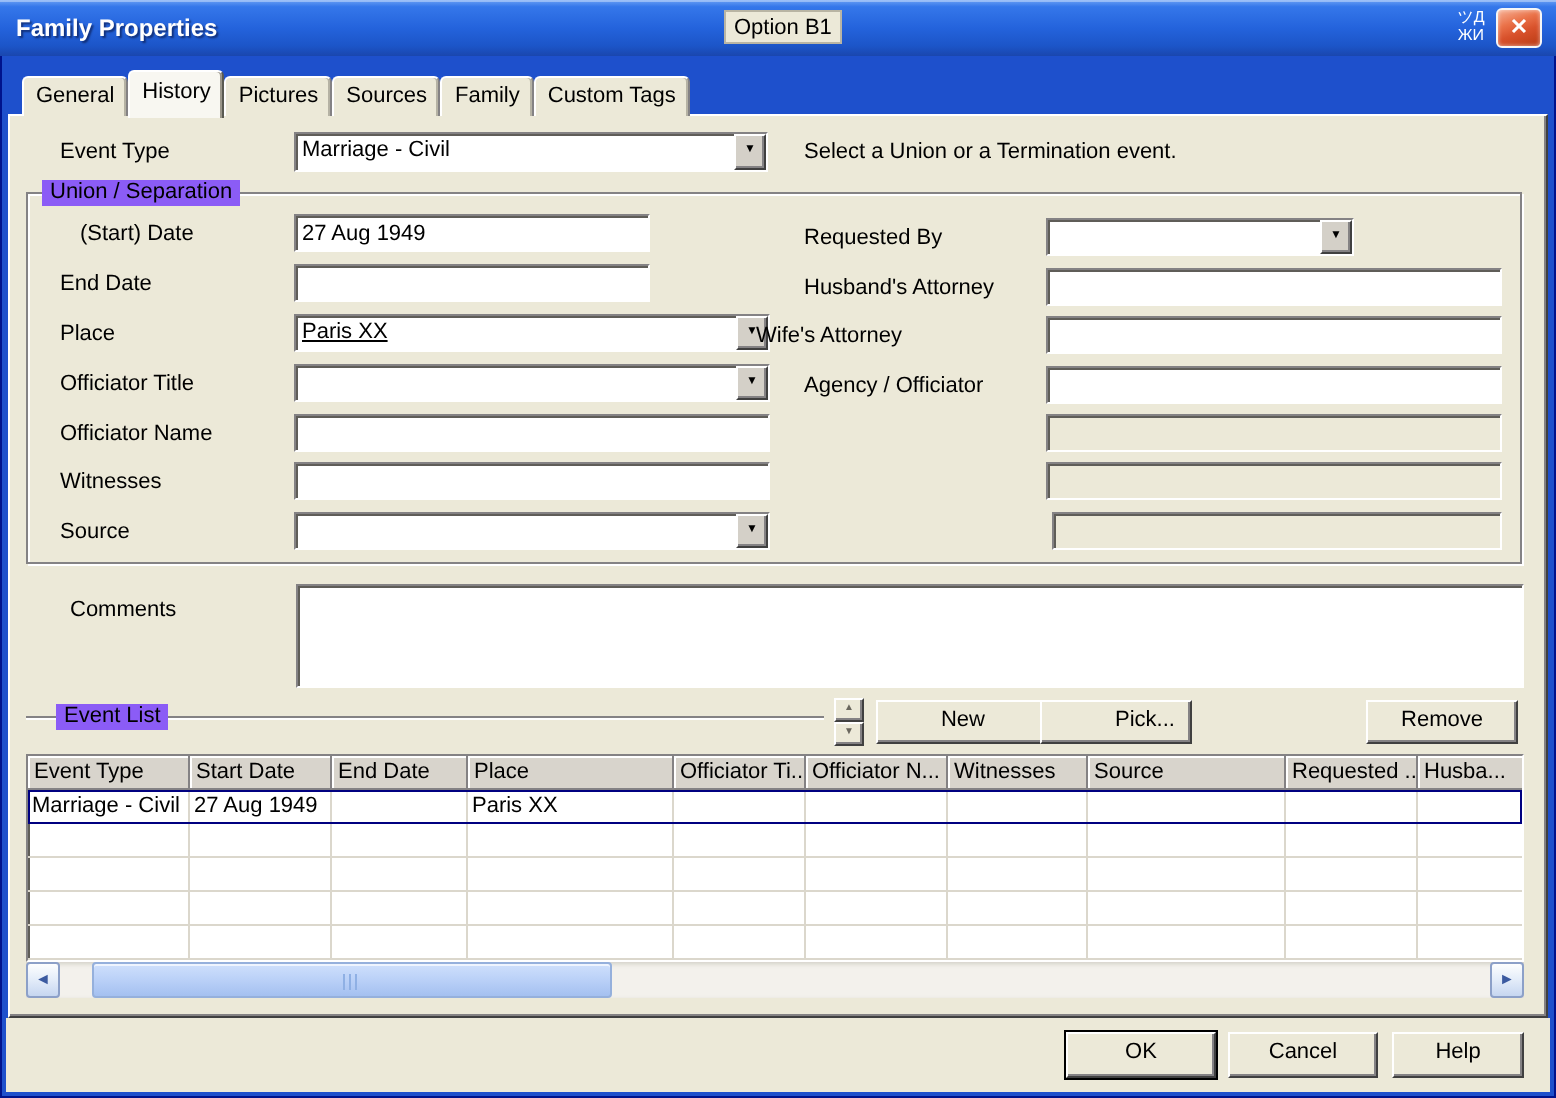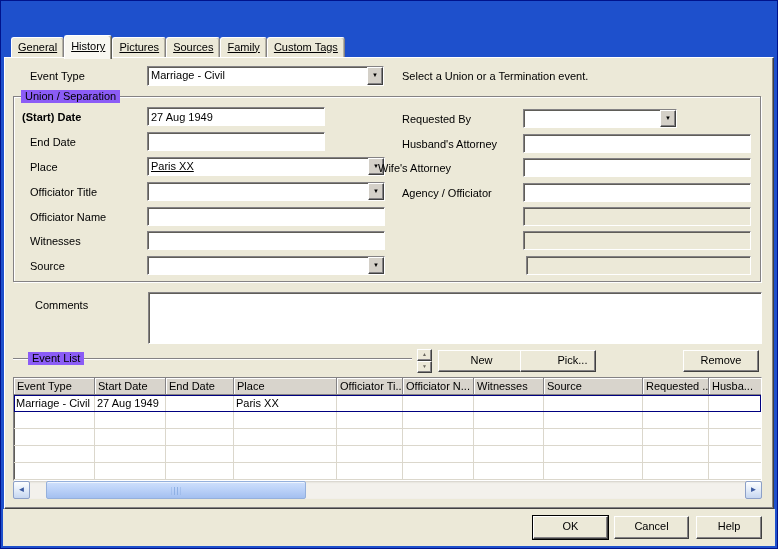--- a/index.html
+++ b/index.html
@@ -20,21 +20,21 @@
   .badge{left:362px;top:5px;height:17px;line-height:17px;padding:0 4px;background:#ece9d8;border:1px solid #b9b5a4;}
   .deco{left:725px;top:4px;width:21px;height:20px;color:#fff;font-size:8px;line-height:9px;text-align:center;white-space:pre;}
   .closebtn{
     left:748px;top:4px;width:23px;height:20px;border-radius:3px;cursor:default;
     border:1px solid #f6f6f6;
     background:linear-gradient(160deg,#f6b094 0%,#ea7249 35%,#d8512b 60%,#b93a14 100%);
     color:#fff;font-weight:bold;font-size:11px;line-height:18px;text-align:center;
     box-shadow:inset 0 0 2px rgba(255,255,255,.6);
   }
   
-  .tabs{left:11px;top:35px;height:23px;display:flex;align-items:center;z-index:3;text-decoration:underline;}
+  .tabs{left:11px;top:35px;height:23px;display:flex;align-items:flex-end;z-index:3;}
   .tab{
     height:20px;padding:3px 6px 2px;margin-right:0;background:#ece9d8;
     border:1px solid #fff;border-bottom:none;border-right-color:#848284;
     border-radius:3px 3px 0 0;box-shadow:inset -1px 0 0 #b5b2a4;white-space:nowrap;
   }
   .tab.active{
     height:24px;padding-top:4px;background:#f8f7f1;position:relative;z-index:4;margin-bottom:-1px;
     border-right-color:#5a5a52;box-shadow:inset -1px 0 0 #9a968a;font-size:11px;
   }
   
@@ -119,20 +119,26 @@
   .grip{
     position:absolute;left:50%;top:5px;width:9px;height:8px;transform:translateX(-50%);
     background:repeating-linear-gradient(90deg,#8fb0e4 0 1px,transparent 1px 3px);
   }
 </style>
 </head>
 <body>
 
 <div class="window">
 
+  <div class="abs titlebar">
+    <span class="abs wtitle">Family Properties</span>
+    <span class="abs badge">Option B1</span>
+    <span class="abs deco"><span>ツД</span><br><span>ЖИ</span></span>
+    <span class="abs closebtn"><span>✕</span></span>
+  </div>
 
   <div class="abs tabs">
     <div class="tab">General</div>
     <div class="tab active">History</div>
     <div class="tab">Pictures</div>
     <div class="tab">Sources</div>
     <div class="tab">Family</div>
     <div class="tab">Custom Tags</div>
   </div>
 
@@ -142,21 +148,21 @@
   <span class="abs lbl" style="left:30px;top:70px;">Event Type</span>
   <div class="abs sunken combo" style="left:147px;top:66px;width:237px;height:20px;">
     <span class="val">Marriage - Civil</span>
     <span class="combo-btn">▼</span>
   </div>
   <span class="abs lbl" style="left:402px;top:70px;">Select a Union or a Termination event.</span>
 
   <div class="abs groupbox" style="left:13px;top:96px;width:748px;height:186px;"></div>
   <span class="abs lbl legend" style="left:21px;top:90px;">Union / Separation</span>
 
-  <span class="abs lbl" style="left:22px;top:111px;font-weight:bold;">(Start) Date</span>
+  <span class="abs lbl" style="left:40px;top:111px;">(Start) Date</span>
   <div class="abs sunken" style="left:147px;top:107px;width:178px;height:19px;">
     <input class="field" readonly="" value="27 Aug 1949" style="">
   </div>
 
   <span class="abs lbl" style="left:30px;top:136px;">End Date</span>
   <div class="abs sunken" style="left:147px;top:132px;width:178px;height:19px;">
     <input class="field" readonly="" value="" style="">
   </div>
 
   <span class="abs lbl" style="left:30px;top:161px;">Place</span>

